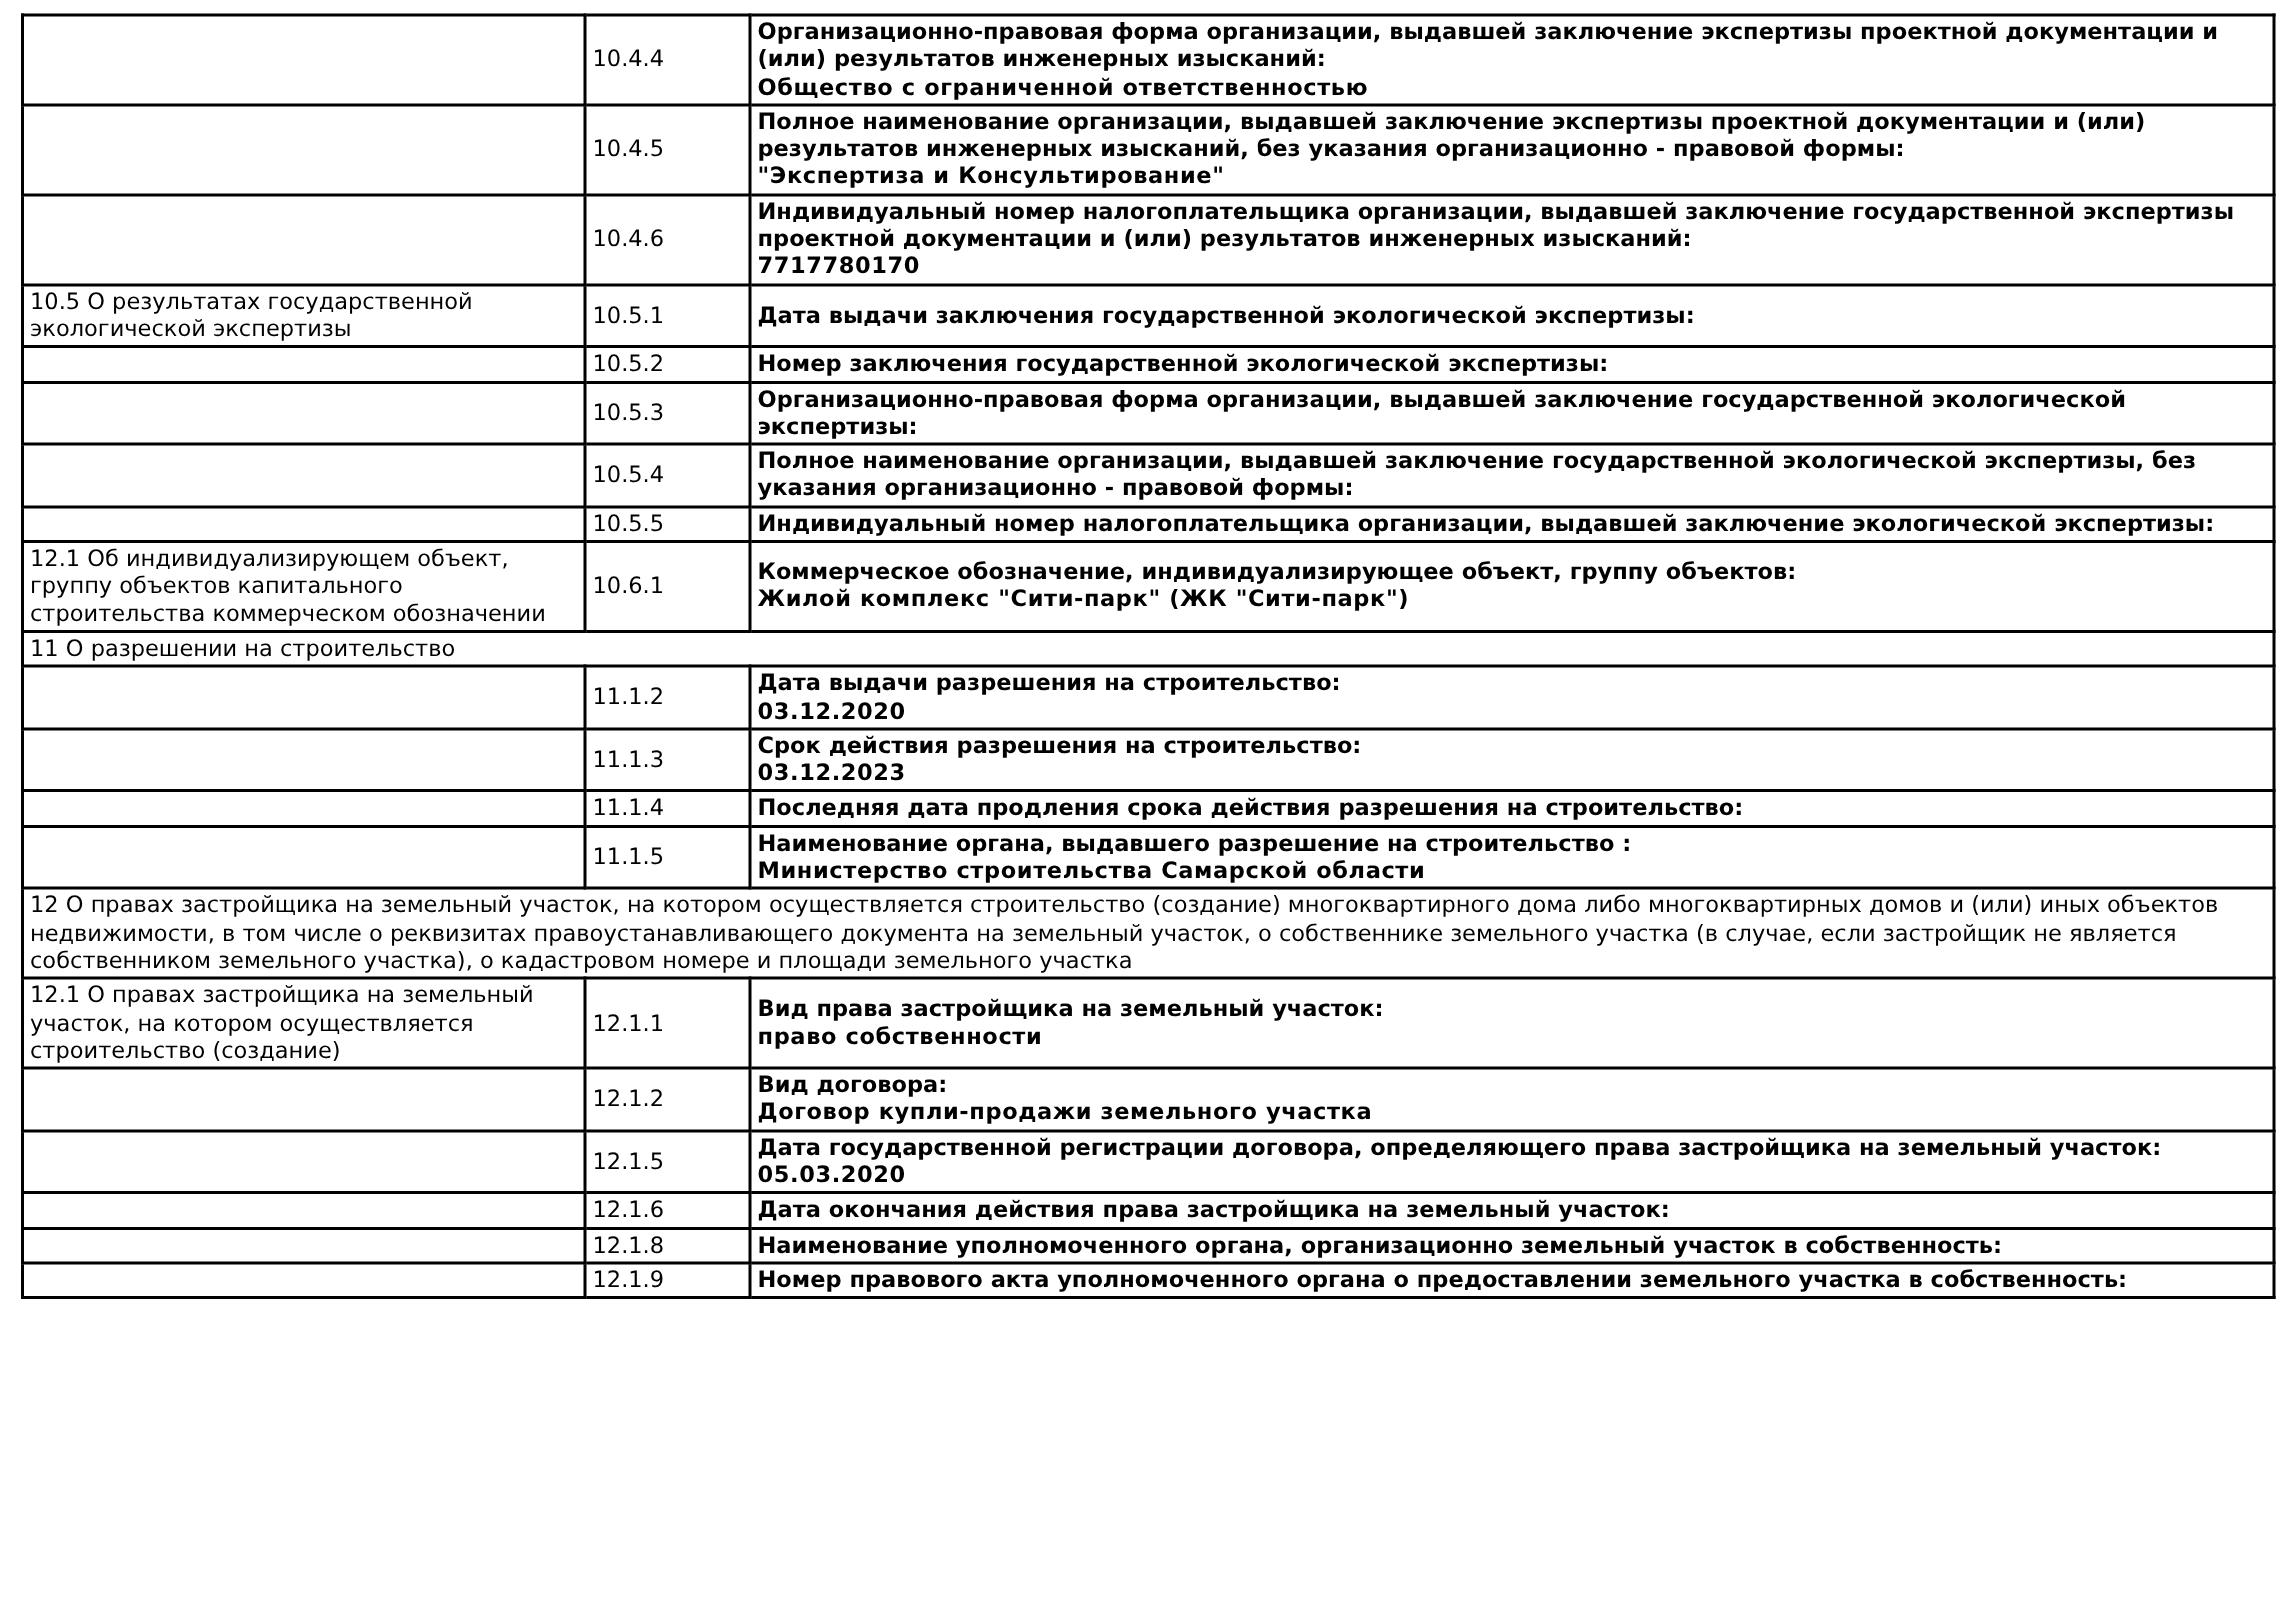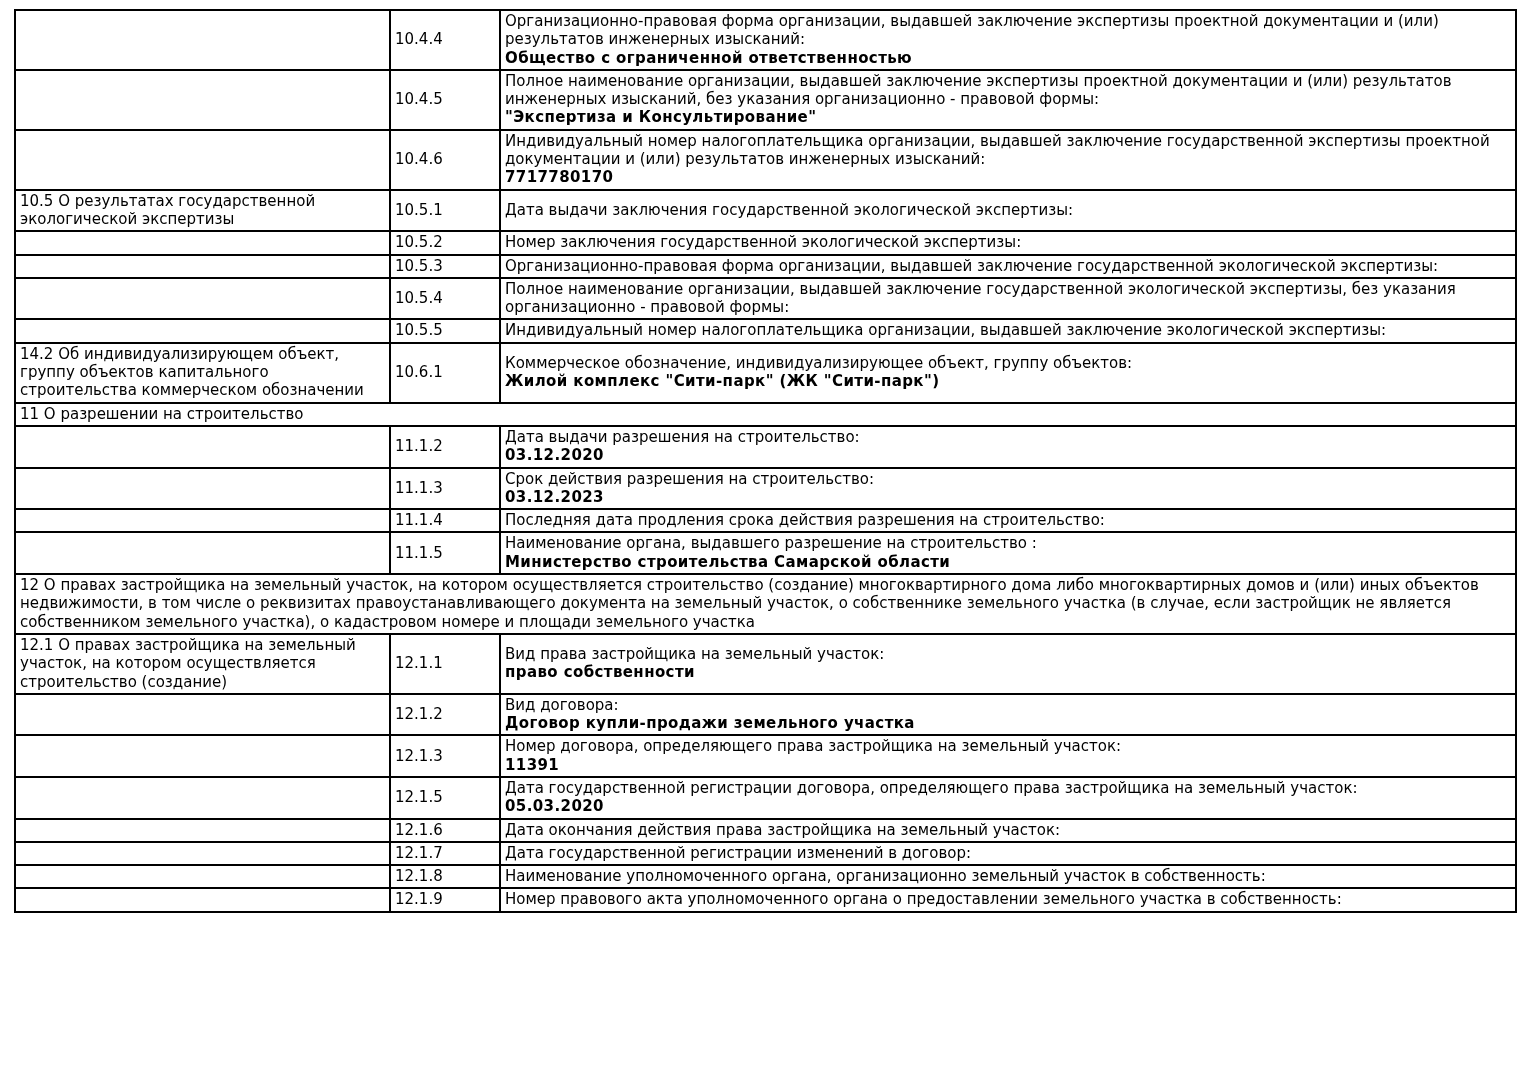--- a/index.html
+++ b/index.html
@@ -30,21 +30,21 @@
     vertical-align: middle;
     padding: 1px 4px 2px 4px;
     font-size: 15px;
     line-height: 1.22;
     word-wrap: break-word;
   }
   td.left-cell { }
   td.num-cell { }
   td.desc-cell { }
   td.section-cell-full { }
-  .field-label { font-weight: normal; }
+  .field-label { font-weight: bold; }
   .field-value { font-weight: bold; letter-spacing: 0.4px; }
   .field-value:empty { display: none; }
 </style>
 </head>
 <body>
 
 <div class="page">
   <table class="decl">
     <colgroup>
         <col class="c1">
@@ -119,21 +119,21 @@
       <tr>
         <td class="left-cell"></td>
         <td class="num-cell">10.5.5</td>
         <td class="desc-cell">
           <div class="field-label">Индивидуальный номер налогоплательщика организации, выдавшей заключение экологической экспертизы:</div>
 
         </td>
       </tr>
 
       <tr>
-        <td class="left-cell">14.2 Об индивидуализирующем объект, группу объектов капитального строительства коммерческом обозначении</td>
+        <td class="left-cell">12.1 Об индивидуализирующем объект, группу объектов капитального строительства коммерческом обозначении</td>
         <td class="num-cell">10.6.1</td>
         <td class="desc-cell">
           <div class="field-label">Коммерческое обозначение, индивидуализирующее объект, группу объектов:</div>
           <div class="field-value">Жилой комплекс "Сити-парк" (ЖК "Сити-парк")</div>
         </td>
       </tr>
 
       <tr>
         <td class="section-cell-full" colspan="3">11 О разрешении на строительство</td>
       </tr>
@@ -190,56 +190,40 @@
 
       <tr>
         <td class="left-cell"></td>
         <td class="num-cell">12.1.2</td>
         <td class="desc-cell">
           <div class="field-label">Вид договора:</div>
           <div class="field-value">Договор купли-продажи земельного участка</div>
         </td>
       </tr>
 
-      <tr>
-        <td class="left-cell"></td>
-        <td class="num-cell">12.1.3</td>
-        <td class="desc-cell">
-          <div class="field-label">Номер договора, определяющего права застройщика на земельный участок:</div>
-          <div class="field-value">11391</div>
-        </td>
-      </tr>
 
 
       <tr>
         <td class="left-cell"></td>
         <td class="num-cell">12.1.5</td>
         <td class="desc-cell">
           <div class="field-label">Дата государственной регистрации договора, определяющего права застройщика на земельный участок:</div>
           <div class="field-value">05.03.2020</div>
         </td>
       </tr>
 
       <tr>
         <td class="left-cell"></td>
         <td class="num-cell">12.1.6</td>
         <td class="desc-cell">
           <div class="field-label">Дата окончания действия права застройщика на земельный участок:</div>
 
         </td>
       </tr>
 
-      <tr>
-        <td class="left-cell"></td>
-        <td class="num-cell">12.1.7</td>
-        <td class="desc-cell">
-          <div class="field-label">Дата государственной регистрации изменений в договор:</div>
-
-        </td>
-      </tr>
 
       <tr>
         <td class="left-cell"></td>
         <td class="num-cell">12.1.8</td>
         <td class="desc-cell">
           <div class="field-label">Наименование уполномоченного органа, организационно земельный участок в собственность:</div>
 
         </td>
       </tr>
 

